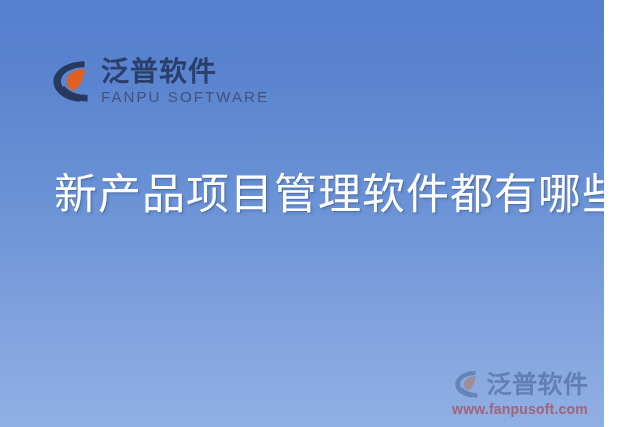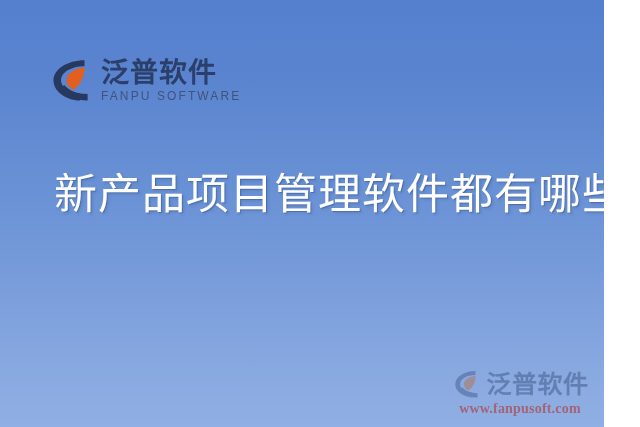--- a/index.html
+++ b/index.html
@@ -53,21 +53,21 @@
     font-family: "DejaVu Sans", "Liberation Sans", sans-serif;
     font-size: 28px;
     font-weight: 700;
     letter-spacing: 1px;
     color: #2b3f6b;
     line-height: 1.05;
     white-space: nowrap;
   }
   #brand-logo .en {
     font-family: "Liberation Sans", sans-serif;
-    font-size: 12px;
+    font-size: 15px;
     font-weight: 400;
     letter-spacing: 2.1px;
     color: #41537c;
     margin-top: 3px;
     white-space: nowrap;
   }
 
   
   #headline {
     position: absolute;
@@ -112,21 +112,21 @@
   #watermark .wm-cn {
     font-family: "DejaVu Sans", "Liberation Sans", sans-serif;
     font-size: 25px;
     font-weight: 700;
     letter-spacing: 0.5px;
     color: rgba(78, 104, 152, 0.70);
     line-height: 1;
     white-space: nowrap;
   }
   #watermark .wm-url {
-    font-family: Liberation Serif, serif;
+    font-family: Liberation Sans, sans-serif;
     font-size: 14px;
     font-weight: 700;
     letter-spacing: 0.2px;
     color: rgba(170, 72, 76, 0.78);
     margin-top: 2px;
     white-space: nowrap;
   }
 </style>
 </head>
 <body>

